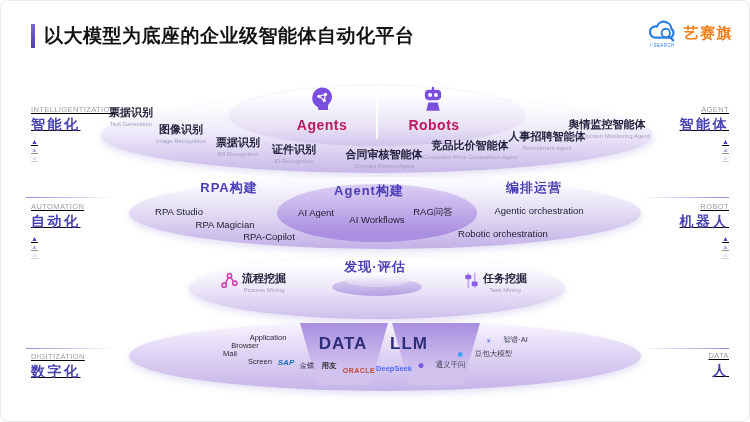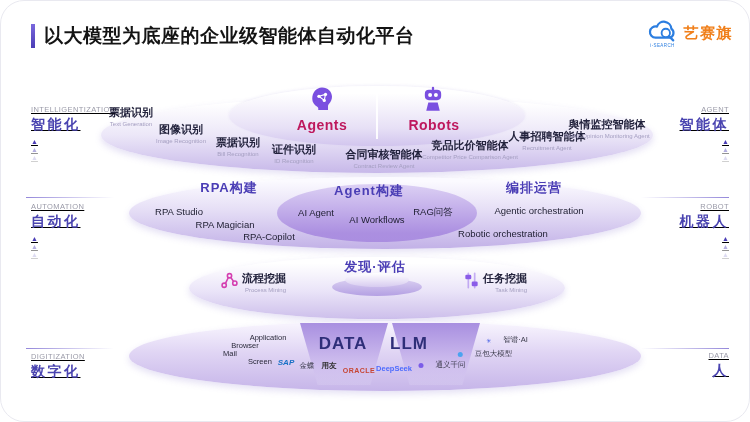--- a/index.html
+++ b/index.html
@@ -1,17 +1,17 @@
 <!DOCTYPE html>
 <html><head>
 <meta charset="utf-8">
 <style>
   html,body{margin:0;padding:0;background:#fff;}
   .stage{position:relative;width:750px;height:422px;background:#fff;border:1px solid #e9e9f0;
-         border-radius:24px;overflow:hidden;font-family:"Liberation Sans",sans-serif;box-sizing:border-box;}
+         border-radius:8px;overflow:hidden;font-family:"Liberation Sans",sans-serif;box-sizing:border-box;}
   
   .title-bar{position:absolute;left:30px;top:22px;display:flex;align-items:center;gap:9px;}
   .title-accent{width:4px;height:24px;background:linear-gradient(180deg,#7a68dd,#4a3db5);}
   .title-text{font-size:19px;font-weight:bold;color:#141414;letter-spacing:.5px;}
   .logo{position:absolute;right:16px;top:18px;display:flex;align-items:center;gap:4px;}
   .logo-cloud{display:flex;flex-direction:column;align-items:center;}
   .logo-sub{font-size:4.5px;color:#2c7ee0;letter-spacing:.4px;margin-top:-2px;}
   .logo-cn{color:#f07f1a;font-weight:bold;font-size:15px;letter-spacing:1.5px;}
   
   .side-block{position:absolute;width:110px;text-decoration:underline;}
@@ -62,21 +62,21 @@
   .grp-label{font-size:14px;font-weight:bold;color:#be185d;letter-spacing:.5px;}
   .big-hdr{font-size:17px;font-weight:bold;color:#2e2e78;letter-spacing:1px;}
   .src{font-size:7.5px;color:#2a2a3a;text-align:center;}
   .vendor{font-size:7.5px;color:#3a3a4a;display:flex;align-items:center;gap:12px;}
   .v-sap{color:#1870c5;font-weight:bold;font-style:italic;font-size:8px;}
   .v-oracle{color:#c74634;font-weight:bold;font-size:7px;letter-spacing:.5px;}
   .v-yy{font-weight:bold;color:#333;}
   .v-ds{color:#4d6bfe;font-weight:bold;}
   .dot{width:5px;height:5px;border-radius:50%;display:inline-block;}
   .disc-item{position:absolute;display:flex;align-items:center;gap:4px;}
-  .disc-txt{text-align:right;}
+  .disc-txt{text-align:center;}
   .disc-txt .cn{font-size:11px;font-weight:bold;color:#23233d;display:block;}
   .disc-txt .en{font-size:6px;color:#a49ec0;display:block;margin-top:1px;}
   
   .p-i0{left:130px;top:115px}.p-i1{left:180px;top:132px}.p-i2{left:237px;top:145px}.p-i3{left:293px;top:152px}
   .p-i4{left:383px;top:157px}.p-i5{left:469px;top:148px}.p-i6{left:546px;top:139px}.p-i7{left:606px;top:127px}
   .ag-icon{left:321px;top:101px}.ag-lbl{left:321px;top:124px}
   .rb-icon{left:432px;top:100px}.rb-lbl{left:433px;top:124px}
   
   .hdr-rpa{left:228px;top:187px}.hdr-agent{left:368px;top:190px}.hdr-orch{left:533px;top:187px}
   .b-i0{left:178px;top:210px}.b-i1{left:224px;top:223px}.b-i2{left:268px;top:235px}

